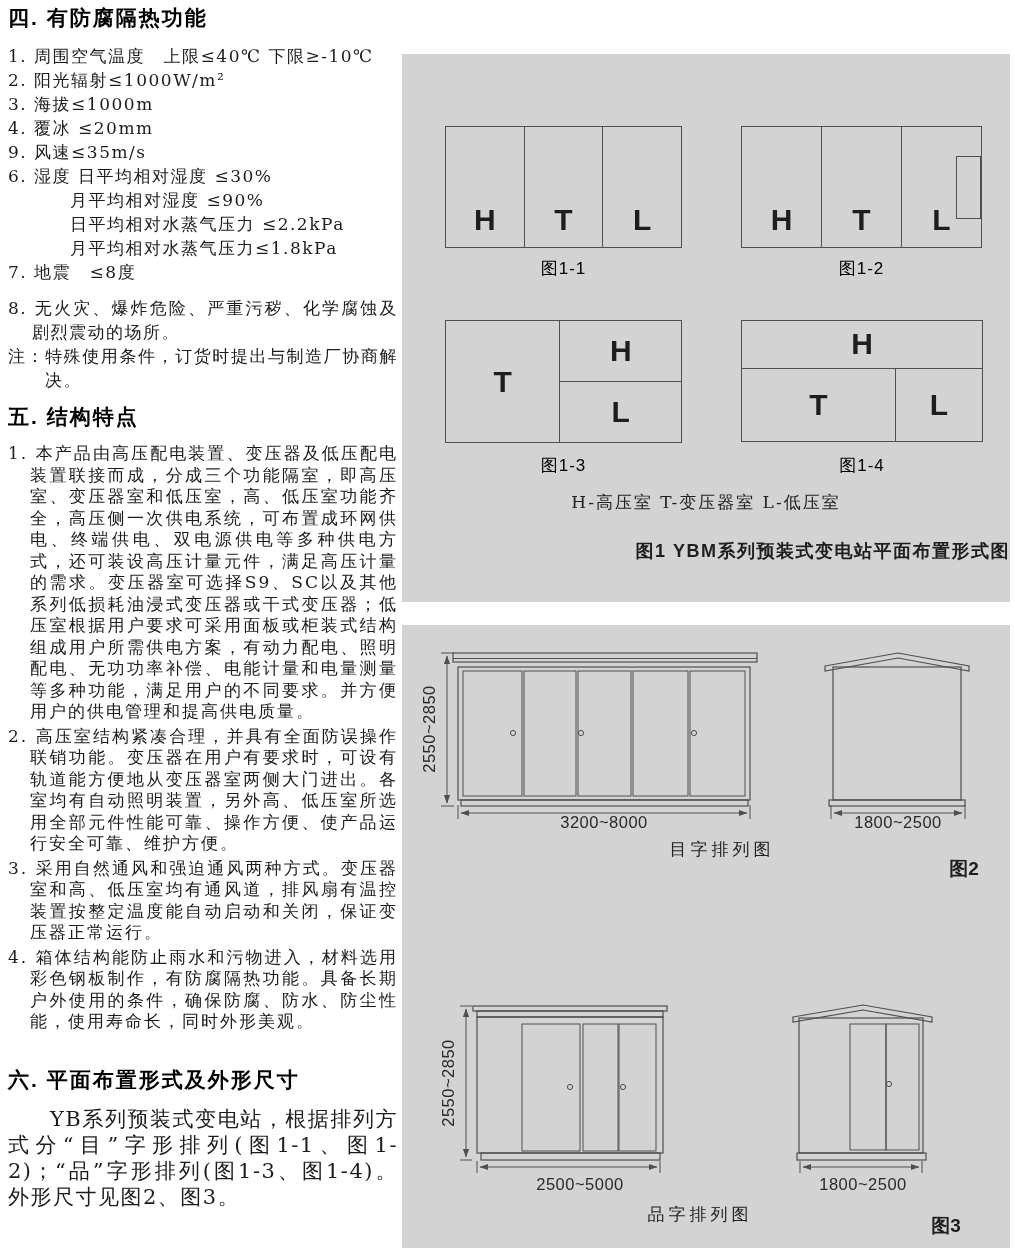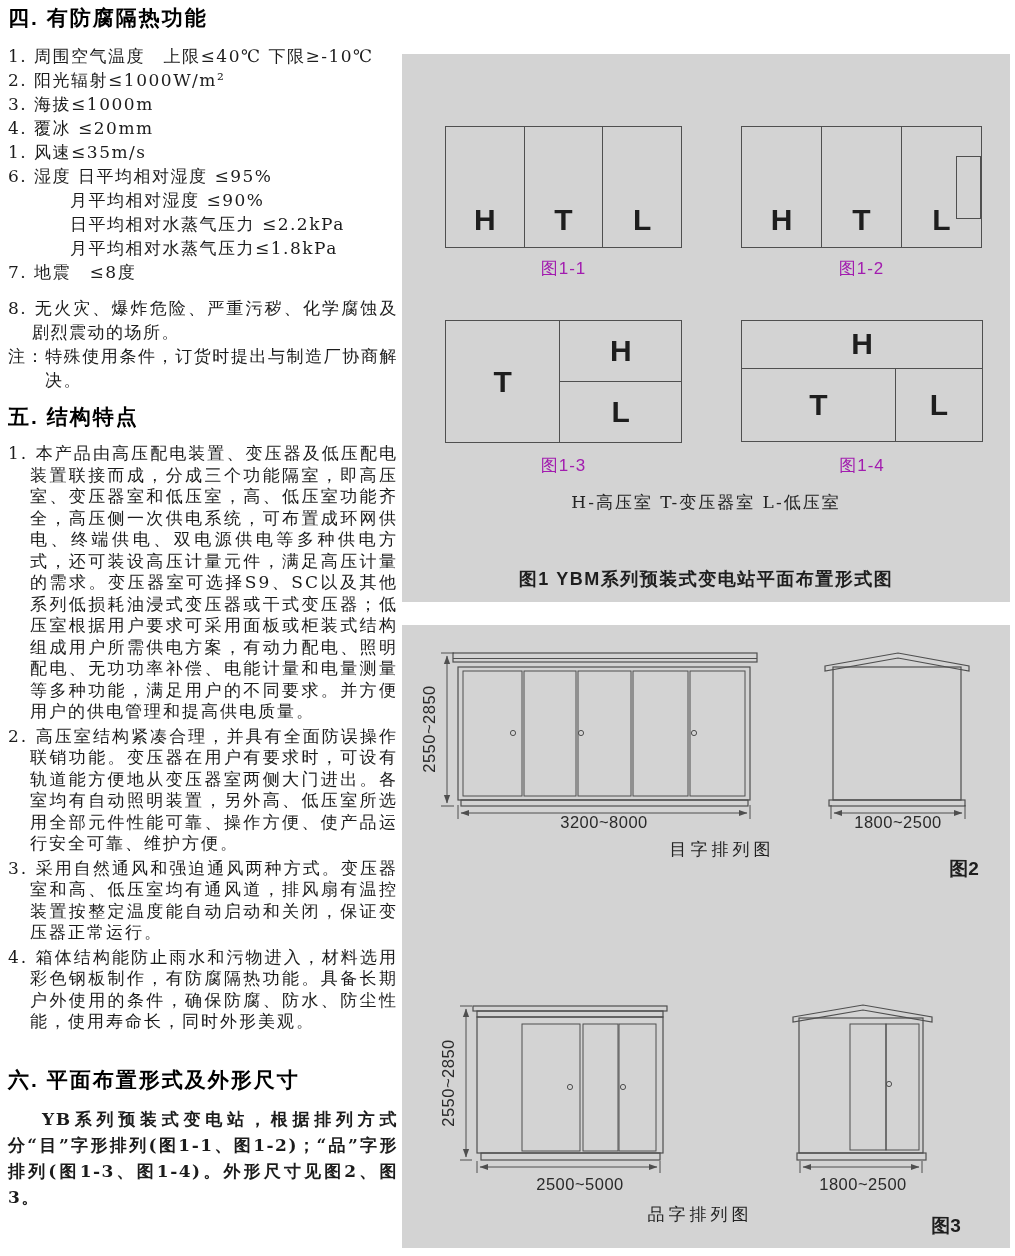--- a/index.html
+++ b/index.html
@@ -21,22 +21,22 @@
     color:#000;margin:0 0 12px 0;
   }
   h2.sec5{margin-top:11px;}
   h2.sec6{margin-top:33px;}
   .l4{font-size:17px;line-height:24px;letter-spacing:1.5px;text-align:justify;}
   .l4.sub{padding-left:62px;}
   .l4.hang{padding-left:24px;text-indent:-24px;margin-top:12px;}
   .l4.note{padding-left:37px;text-indent:-37px;}
   .l5{font-size:17px;line-height:21.5px;letter-spacing:2px;text-align:justify;
       padding-left:22px;text-indent:-22px;margin-bottom:3px;}
-  .p6{font-size:17px;line-height:26px;letter-spacing:1.5px;text-align:justify;
-      text-indent:2em;margin:0;font-weight:bold;}
+  .p6{font-size:21px;line-height:26px;letter-spacing:1.5px;text-align:justify;
+      text-indent:2em;margin:0;}
   
   .panel{position:absolute;background:var(--panel-bg);}
   #panel1{left:402px;top:54px;width:608px;height:548px;}
   #panel2{left:402px;top:625px;width:608px;height:623px;}
   
   .diag{position:absolute;border:1px solid var(--line);box-sizing:border-box;}
   .d11{left:43px;top:72px;width:237px;height:122px;display:flex;}
   .d12{left:339px;top:72px;width:241px;height:122px;display:flex;}
   .d13{left:43px;top:266px;width:237px;height:123px;display:flex;}
   .d14{left:339px;top:266px;width:242px;height:122px;display:flex;flex-direction:column;}
@@ -54,48 +54,48 @@
   .d13 .tcol{width:48.5%;}
   .d13 .rcol{width:51.5%;display:flex;flex-direction:column;border-left:1px solid var(--line);}
   .d13 .rcol .ccell{flex:1;}
   .d13 .rcol .ccell + .ccell{border-top:1px solid var(--line);}
   
   .d14 .hstrip{height:39%;}
   .d14 .brow{flex:1;display:flex;border-top:1px solid var(--line);}
   .d14 .brow .tcell{width:64%;border-right:1px solid var(--line);}
   .d14 .brow .lcell{flex:1;}
   .dcap{position:absolute;text-align:center;
-        font-family:"Liberation Sans", sans-serif;font-size:17px;color:#a21caf;
+        font-family:"Liberation Sans", sans-serif;font-size:17px;color:#000000;
         letter-spacing:1px;}
   .legend{position:absolute;left:0;top:437px;width:100%;text-align:center;
         font-size:17px;letter-spacing:2px;color:#222;}
-  .fig1cap{position:absolute;left:0;top:485px;width:100%;text-align:center;
+  .fig1cap{position:absolute;left:0;top:485px;width:100%;text-align:right;
         font-family:"Liberation Sans", sans-serif;font-weight:bold;
-        font-size:18px;letter-spacing:1.5px;color:#1e1e1e;margin-top:28px;}
+        font-size:18px;letter-spacing:1.5px;color:#1e1e1e;}
   
   svg{display:block;}
   .ln{stroke:var(--line);stroke-width:1.2;fill:none;}
   .thin{stroke:var(--line);stroke-width:1;fill:none;}
   .arrowhead{fill:var(--line);}
   .dimtxt{font-family:"Liberation Sans", sans-serif;font-size:16.5px;fill:#2a2a2a;
           letter-spacing:0.5px;}
   .sertxt{font-family:"DejaVu Serif", serif;font-size:17px;fill:#222;letter-spacing:4px;}
   .boldtxt{font-family:"Liberation Sans", sans-serif;font-weight:bold;font-size:19px;fill:#1e1e1e;}
 </style>
 </head>
 <body>
 
 <div class="left-col">
   <h2 class="sec">四. 有防腐隔热功能</h2>
   <div class="l4">1. 周围空气温度　上限≤40℃ 下限≥-10℃</div>
   <div class="l4">2. 阳光辐射≤1000W/m²</div>
   <div class="l4">3. 海拔≤1000m</div>
   <div class="l4">4. 覆冰 ≤20mm</div>
-  <div class="l4">1. 风速≤35m/s</div>
-  <div class="l4">6. 湿度 日平均相对湿度 ≤95%</div>
+  <div class="l4">9. 风速≤35m/s</div>
+  <div class="l4">6. 湿度 日平均相对湿度 ≤30%</div>
   <div class="l4 sub">月平均相对湿度 ≤90%</div>
   <div class="l4 sub">日平均相对水蒸气压力 ≤2.2kPa</div>
   <div class="l4 sub">月平均相对水蒸气压力≤1.8kPa</div>
   <div class="l4">7. 地震　≤8度</div>
   <div class="l4 hang">8. 无火灾、爆炸危险、严重污秽、化学腐蚀及剧烈震动的场所。</div>
   <div class="l4 note">注：特殊使用条件，订货时提出与制造厂协商解决。</div>
 
   <h2 class="sec sec5">五. 结构特点</h2>
   <div class="l5">1. 本产品由高压配电装置、变压器及低压配电装置联接而成，分成三个功能隔室，即高压室、变压器室和低压室，高、低压室功能齐全，高压侧一次供电系统，可布置成环网供电、终端供电、双电源供电等多种供电方式，还可装设高压计量元件，满足高压计量的需求。变压器室可选择S9、SC以及其他系列低损耗油浸式变压器或干式变压器；低压室根据用户要求可采用面板或柜装式结构组成用户所需供电方案，有动力配电、照明配电、无功功率补偿、电能计量和电量测量等多种功能，满足用户的不同要求。并方便用户的供电管理和提高供电质量。</div>
   <div class="l5">2. 高压室结构紧凑合理，并具有全面防误操作联销功能。变压器在用户有要求时，可设有轨道能方便地从变压器室两侧大门进出。各室均有自动照明装置，另外高、低压室所选用全部元件性能可靠、操作方便、使产品运行安全可靠、维护方便。</div>

